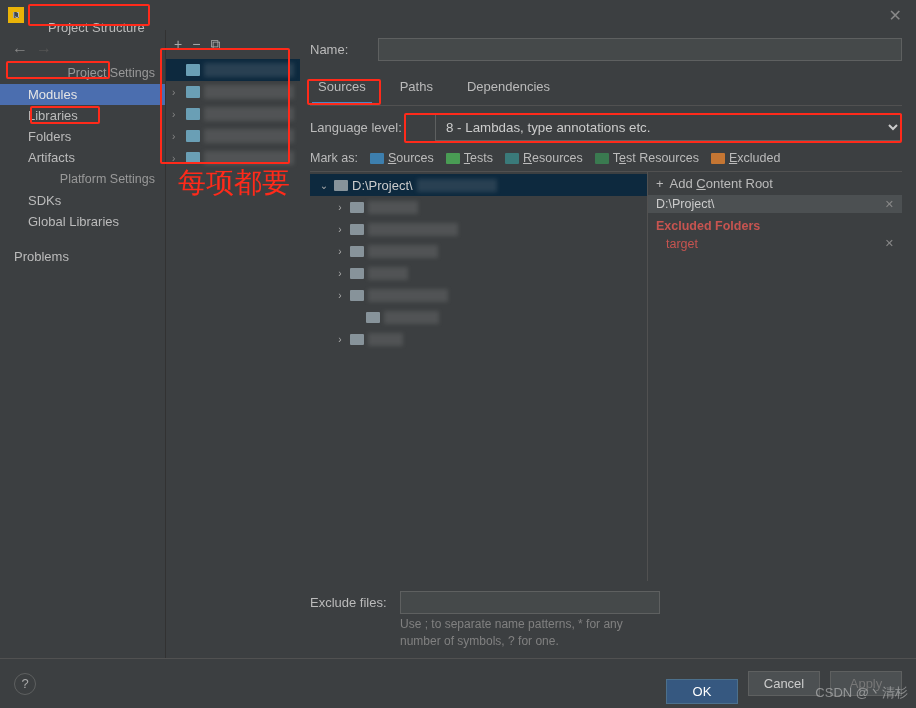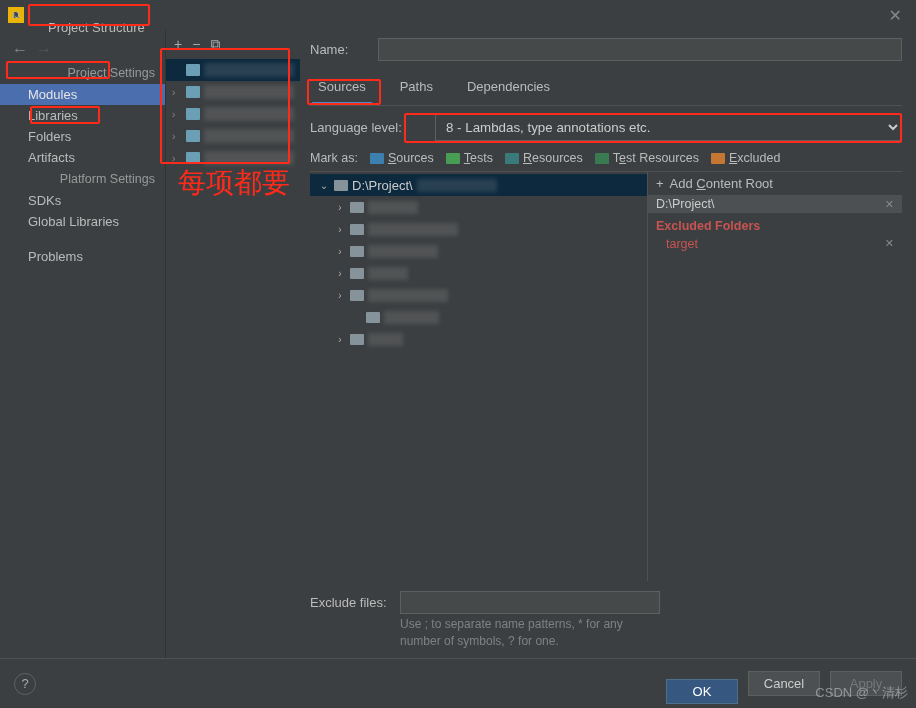--- a/index.html
+++ b/index.html
@@ -87,21 +87,21 @@
     </div>
     <div class="sidebar-section-header">Project Settings</div>
     <div class="sidebar-item selected">Modules</div>
     <div class="sidebar-item">Libraries</div>
     <div class="sidebar-item">Folders</div>
     <div class="sidebar-item">Artifacts</div>
     <div class="sidebar-section-header">Platform Settings</div>
     <div class="sidebar-item">SDKs</div>
     <div class="sidebar-item">Global Libraries</div>
     <div style="height:14px"></div>
-    <div class="sidebar-item" style="">Problems</div>
+    <div class="sidebar-item" style="padding-left:14px">Problems</div>
   </div>
 
   <div class="modules-col">
     <div class="modules-tools">
       <span>+</span>
       <span>−</span>
       <span>⧉</span>
     </div>
     <div class="module-row sel">
         <span class="expander"></span>

